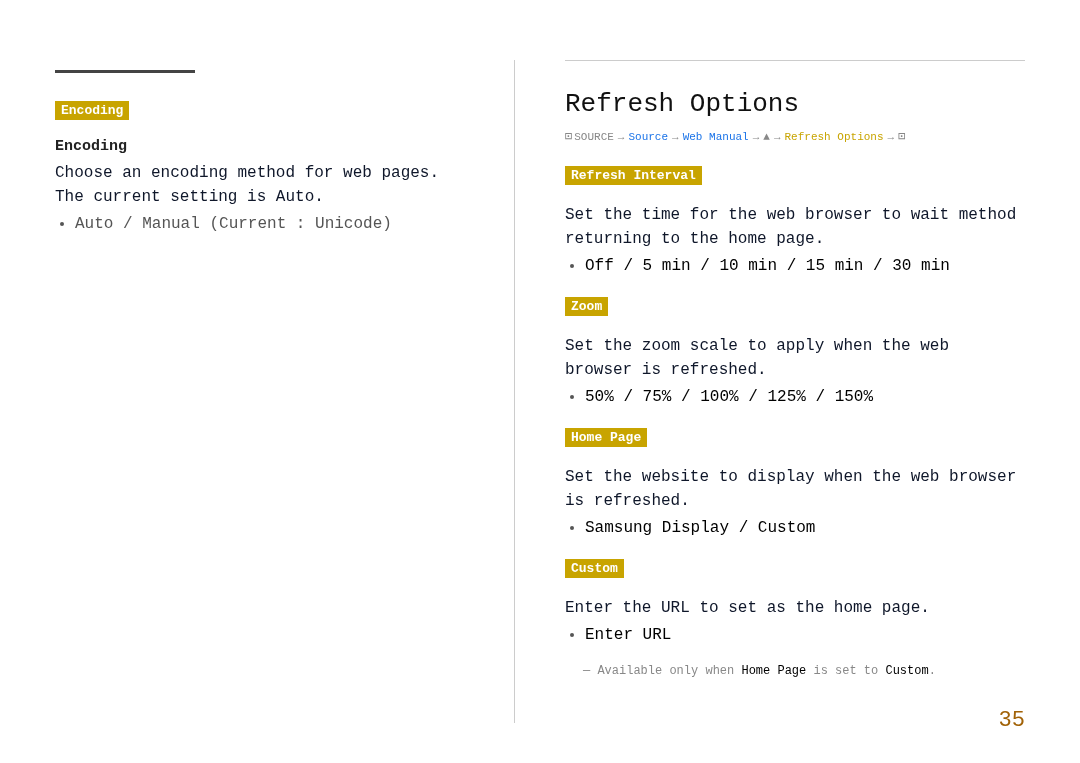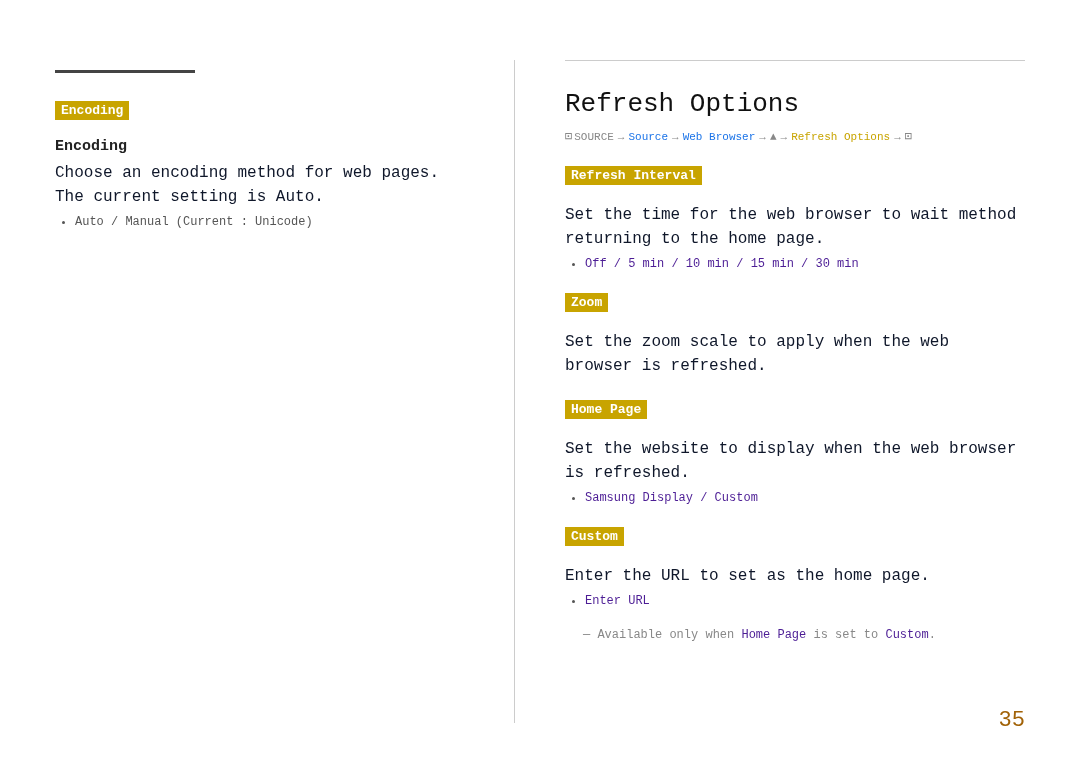--- a/index.html
+++ b/index.html
@@ -77,30 +77,30 @@
       font-size: 16px;
       color: #0f172a;
       margin-bottom: 6px;
       line-height: 1.5;
     }
 
     .bullet-list {
       list-style: disc;
       padding-left: 20px;
       margin-bottom: 20px;
-      font-size: 12px;
+      font-size: 16px;
     }
 
     .bullet-list li {
       margin-bottom: 2px;
       color: #555;
     }
 
     .link-text {
-      color: #4c1d95;
+      color: #000000;
       text-decoration: none;
     }
 
     
     .breadcrumb {
       font-size: 11px;
       color: #888;
       margin-bottom: 22px;
       display: flex;
       align-items: center;
@@ -176,21 +176,21 @@
 
   <div class="right-col">
     <h1 class="page-title">Refresh Options</h1>
 
     <div class="breadcrumb">
       <span class="bc-icon">⊡</span>
       <span>SOURCE</span>
       <span class="bc-arrow">→</span>
       <span class="bc-link">Source</span>
       <span class="bc-arrow">→</span>
-      <span class="bc-link">Web Browser</span>
+      <span class="bc-link">Web Manual</span>
       <span class="bc-arrow">→</span>
       <span>▲</span>
       <span class="bc-arrow">→</span>
       <span class="bc-highlight">Refresh Options</span>
       <span class="bc-arrow">→</span>
       <span class="bc-icon">⊡</span>
     </div>
 
     <div class="section-block">
       <span class="highlight-tag">Refresh Interval</span>
@@ -198,20 +198,25 @@
       <ul class="bullet-list">
         <li>
           <span class="link-text">Off / 5 min / 10 min / 15 min / 30 min</span>
         </li>
       </ul>
     </div>
 
     <div class="section-block">
       <span class="highlight-tag">Zoom</span>
       <p class="section-desc">Set the zoom scale to apply when the web browser is refreshed.</p>
+      <ul class="bullet-list">
+        <li>
+          <span class="link-text">50% / 75% / 100% / 125% / 150%</span>
+        </li>
+      </ul>
     </div>
 
     <div class="section-block">
       <span class="highlight-tag">Home Page</span>
       <p class="section-desc">Set the website to display when the web browser is refreshed.</p>
       <ul class="bullet-list">
         <li>
           <span class="link-text">Samsung Display / Custom</span>
         </li>
       </ul>

